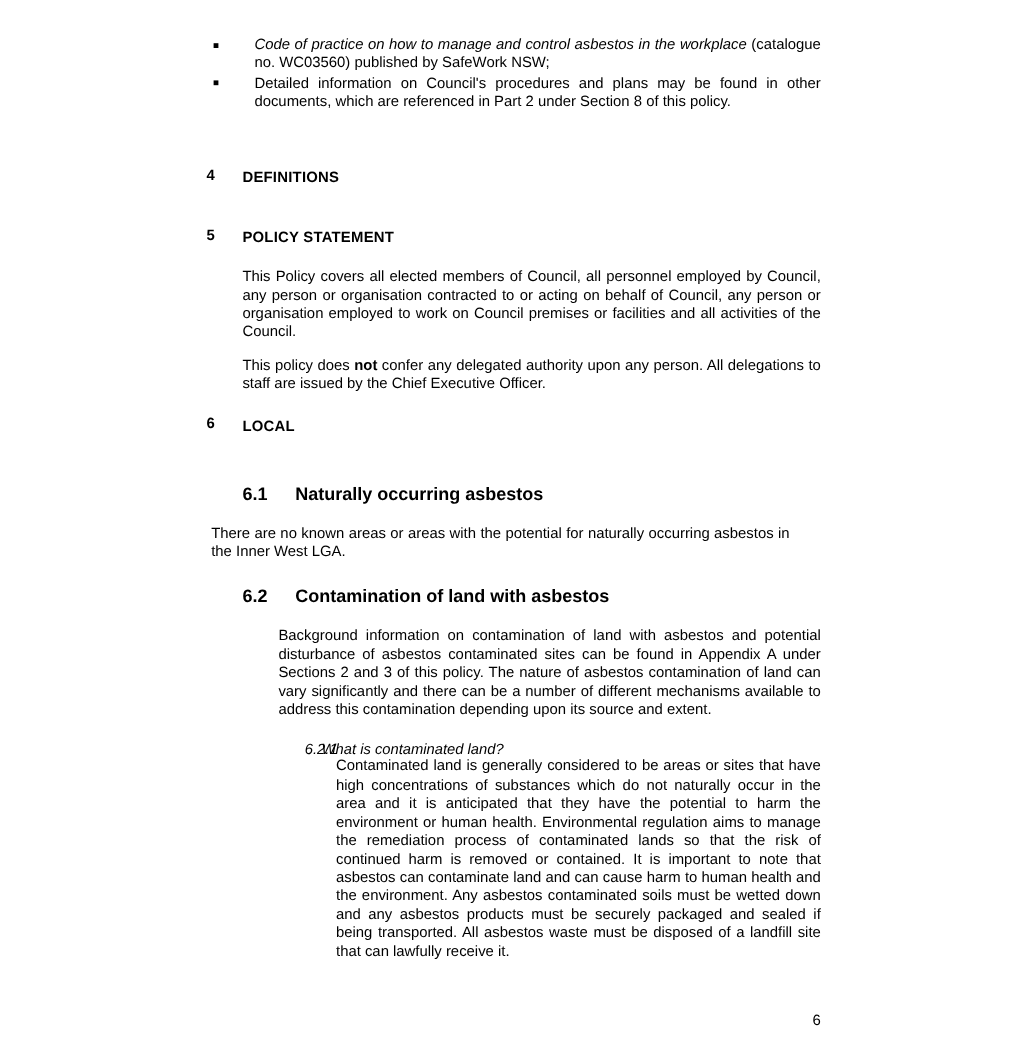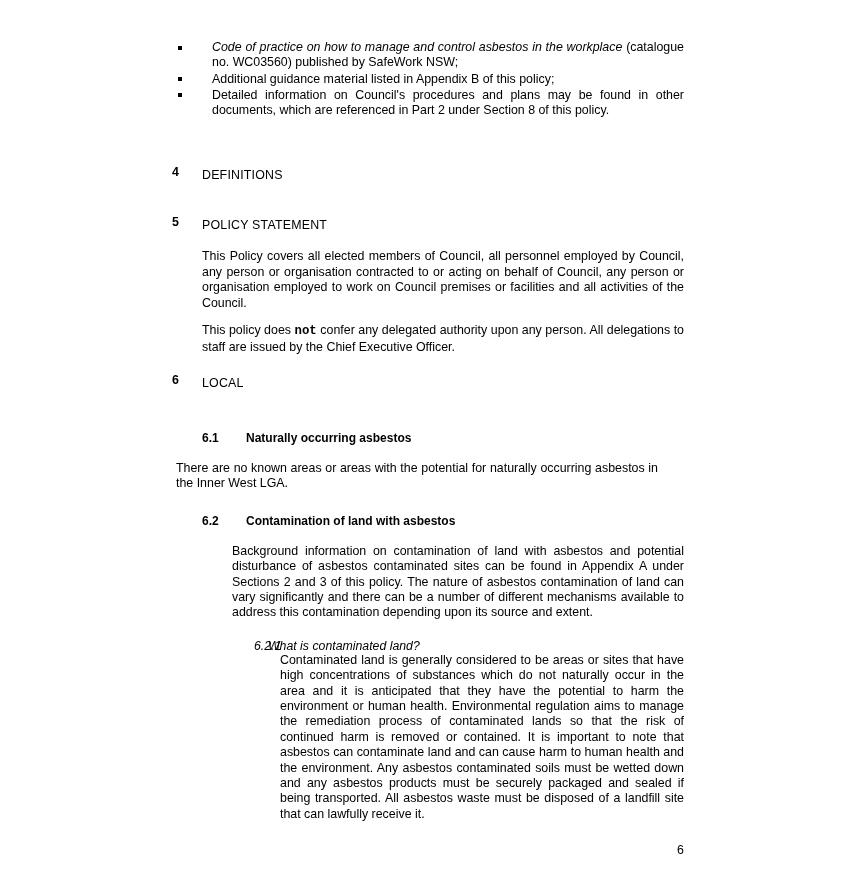--- a/index.html
+++ b/index.html
@@ -13,21 +13,21 @@
     font-family: "Liberation Sans", sans-serif;
     color: #000000;
     position: relative;
     overflow: hidden;
   }
   .page {
     position: relative;
     width: 860px;
     height: 875px;
     box-sizing: border-box;
-    padding: 40px 176px 0 176px;
+    padding: 30px 176px 0 176px;
   }
   
   .bullet-list {
     margin: 0;
     padding: 0;
     list-style: none;
   }
   .bullet-item {
     position: relative;
     padding-left: 36px;
@@ -38,37 +38,37 @@
   }
   .bullet-item .sq {
     position: absolute;
     left: 2px;
     top: 5.5px;
     width: 4px;
     height: 4px;
     background: #000;
   }
   .ital { font-style: italic; }
-  .bold { font-weight: bold; font-family: Liberation Mono, monospace; }
+  .bold { font-weight: bold; }
 
   
   .heading-row {
     position: relative;
     margin-top: 0;
   }
   .heading-num {
     position: absolute;
     left: -30px;
     top: 0;
     font-size: 12.4px;
     font-weight: bold;
   }
   .heading-text {
     font-size: 12.4px;
-    font-weight: normal;
+    font-weight: bold;
     letter-spacing: 0.2px;
   }
   .body-para {
     font-size: 12.4px;
     line-height: 15.4px;
     text-align: justify;
     margin: 0;
   }
   .indent-1 { margin-left: 26px; }
   .gap-12 { height: 12px; }
@@ -84,21 +84,21 @@
     font-weight: bold;
     margin-left: 26px;
     line-height: 15.5px;
     width: 482px;
   }
   .part-big {
     font-size: 15px;
     font-weight: bold;
   }
   .sub-head {
-    font-size: 12px;
+    font-size: 15px;
     font-weight: bold;
     margin-left: 26px;
     position: relative;
   }
   .sub-head .sub-num {
     display: inline-block;
     width: 44px;
   }
   .sub-body {
     font-size: 12.4px;
@@ -141,24 +141,20 @@
 
 <div class="page">
 
   <ul class="bullet-list">
     <li class="bullet-item">
       <span class="sq"></span>
       <span class="ital">Code of practice on how to manage and control asbestos in the workplace</span><span> (catalogue no. WC03560) published by SafeWork NSW;</span>
     </li>
     <li class="bullet-item">
       <span class="sq"></span>
-      <span>Additional guidance material listed in Appendix B of this policy;</span>
-    </li>
-    <li class="bullet-item">
-      <span class="sq"></span>
       <span>Detailed information on Council's procedures and plans may be found in other documents, which are referenced in Part 2 under Section 8 of this policy.</span>
     </li>
   </ul>
 
   <div class="gap-30"></div>
   <div class="gap-16"></div>
 
   <div class="heading-row indent-1">
     <span class="heading-num">4</span>
     <span class="heading-text">DEFINITIONS</span>

